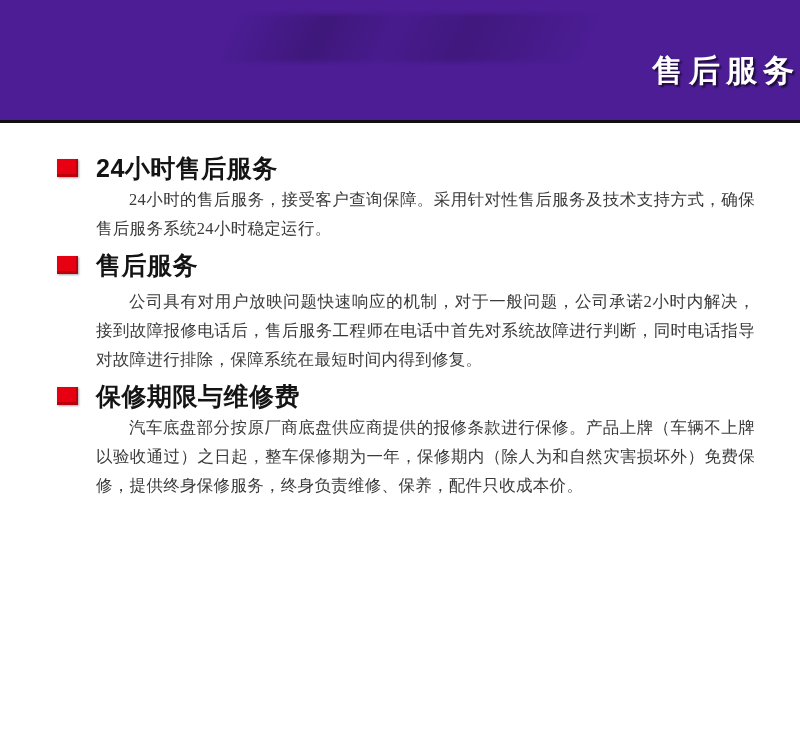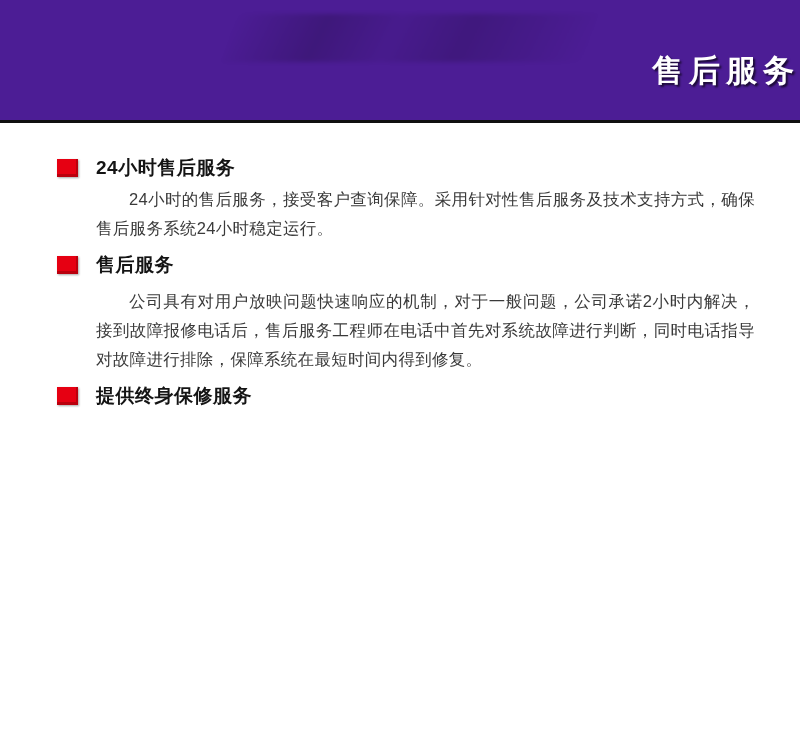--- a/index.html
+++ b/index.html
@@ -50,26 +50,26 @@
     margin-bottom:5px;
   }
   .bullet{
     width:21px;height:18px;
     background:#e60012;
     box-shadow:inset -2px -3px 0 rgba(150,0,10,.55), 1px 1px 2px rgba(0,0,0,.35);
     margin-right:18px;
     flex:0 0 auto;
   }
   .heading-text{
-    font-size:19px;
+    font-size:25px;
     font-weight:bold;
     color:#141414;
     letter-spacing:.5px;
   }
-  .section-body{margin-left:39px;margin-right:0;}
+  .section-body{margin-left:39px;margin-right:0;font-family:Liberation Serif, serif;}
   .section-body p{
     margin:0;
     font-size:16.5px;
     line-height:29px;
     color:#3a3a3a;
     text-indent:2em;
     text-align:justify;
     letter-spacing:.3px;
     max-width:662px;
   }
@@ -105,18 +105,21 @@
 
     <div class="section">
       <div class="section-body">
         <p>公司具有对用户放映问题快速响应的机制，对于一般问题，公司承诺2小时内解决，接到故障报修电话后，售后服务工程师在电话中首先对系统故障进行判断，同时电话指导对故障进行排除，保障系统在最短时间内得到修复。</p>
       </div>
     </div>
 
     <div class="section">
       <div class="section-heading">
         <span class="bullet"></span>
-        <span class="heading-text">提供终身保修服务</span>
+        <span class="heading-text">保修期限与维修费</span>
+      </div>
+      <div class="section-body">
+        <p>汽车底盘部分按原厂商底盘供应商提供的报修条款进行保修。产品上牌（车辆不上牌以验收通过）之日起，整车保修期为一年，保修期内（除人为和自然灾害损坏外）免费保修，提供终身保修服务，终身负责维修、保养，配件只收成本价。</p>
       </div>
     </div>
 
   </div>
 </div>
 
 </body></html>

